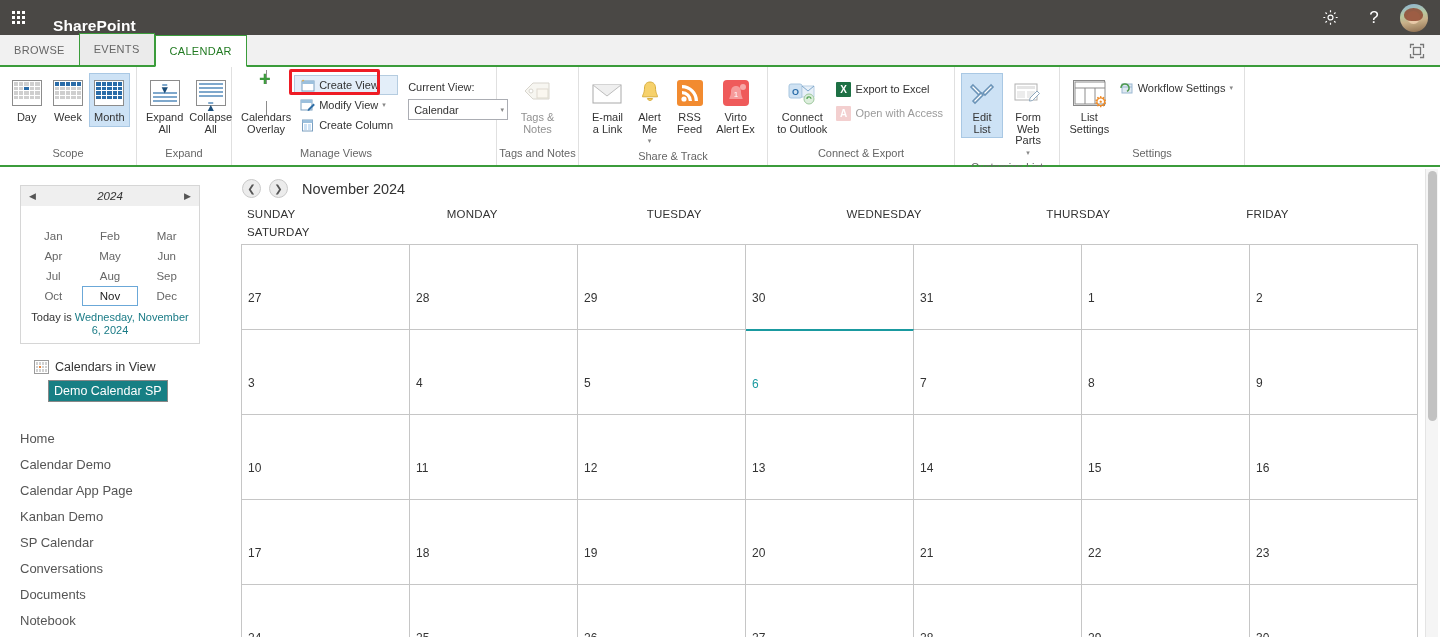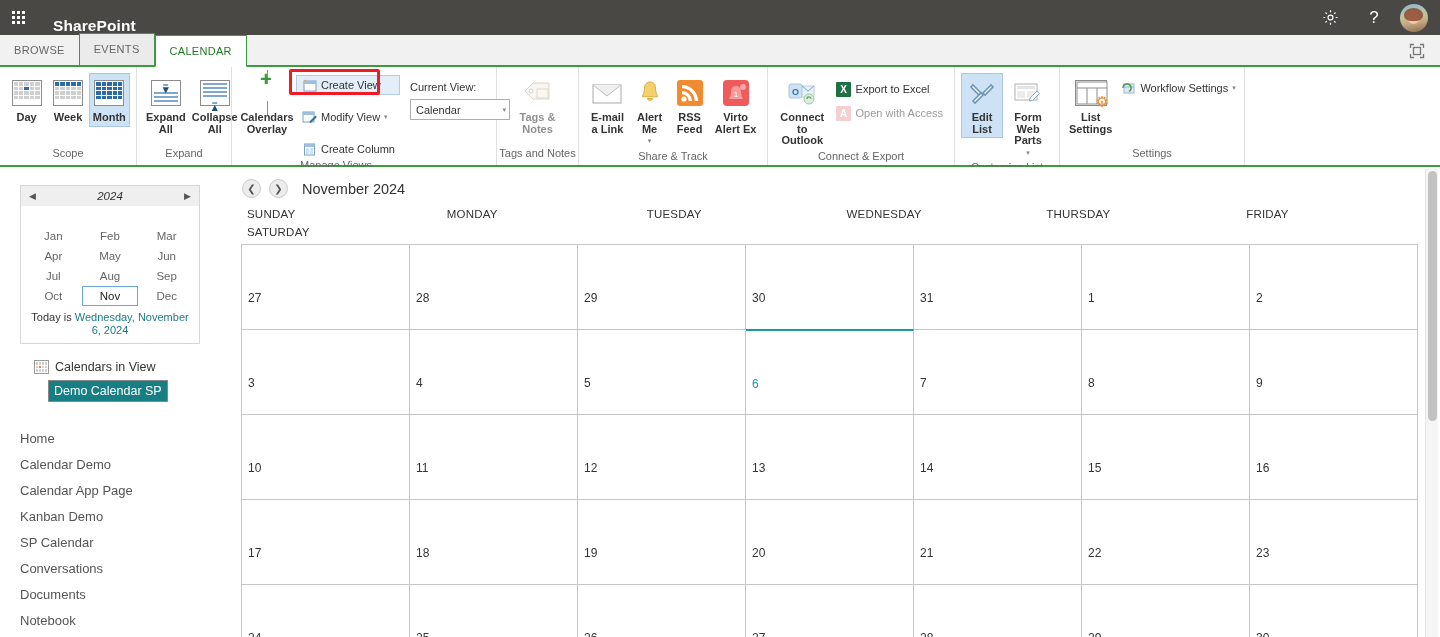--- a/index.html
+++ b/index.html
@@ -113,21 +113,21 @@
     padding-bottom: 5px; height: 18px;
   }
   .btn-lg {
     display: flex; flex-direction: column; align-items: center;
     width: 54px; padding: 3px 2px 2px 2px; cursor: pointer;
     font-size: 11px; color: #333; text-align: center; line-height: 11.5px;
     border: 1px solid transparent;
   }
   .btn-lg.selected { background: #cde2f5; border-color: #a9c8e4; }
   .btn-lg .ico { height: 32px; display: flex; align-items: center; justify-content: center; margin-bottom: 3px; }
-  .btn-lg .lbl { display: block; font-weight: bold; }
+  .btn-lg .lbl { display: block; }
   .caret { font-size: 7px; color: #888; }
 
   .btn-sm {
     display: flex; align-items: center; gap: 4px;
     font-size: 11px; color: #333; padding: 2px 4px;
     cursor: pointer; white-space: nowrap;
     border: 1px solid transparent; height: 20px;
   }
   .btn-sm .ico16 { width: 16px; height: 16px; display: flex; align-items: center; justify-content: center; flex: none;}
 
@@ -438,21 +438,21 @@
                   <i></i>
                   <i></i>
                   <i></i>
                 </span></span>
             <span class="plus-ico">+</span>
           </span>
         </span>
         <span class="lbl">Calendars Overlay</span>
       </div>
 
-      <div style="display:flex;flex-direction:column;gap:12px;padding-top:2px;position:relative;">
+      <div style="display:flex;flex-direction:column;gap:0;padding-top:2px;position:relative;">
         <div class="btn-sm" style="background:#e3eef9;border-color:#b5cce0;">
           <span class="ico16">
             <svg width="15" height="14" viewBox="0 0 15 14">
               <rect x="2" y="3" width="12" height="10" fill="#fff" stroke="#7a9fc0" stroke-width="1"></rect>
               <rect x="2" y="3" width="12" height="3" fill="#9cc0dd"></rect>
               <path d="M3 1.5l1.3 1.6-2.6.5z" fill="#f0a830"></path>
             </svg>
           </span>
           <span>Create View</span>
         </div>

